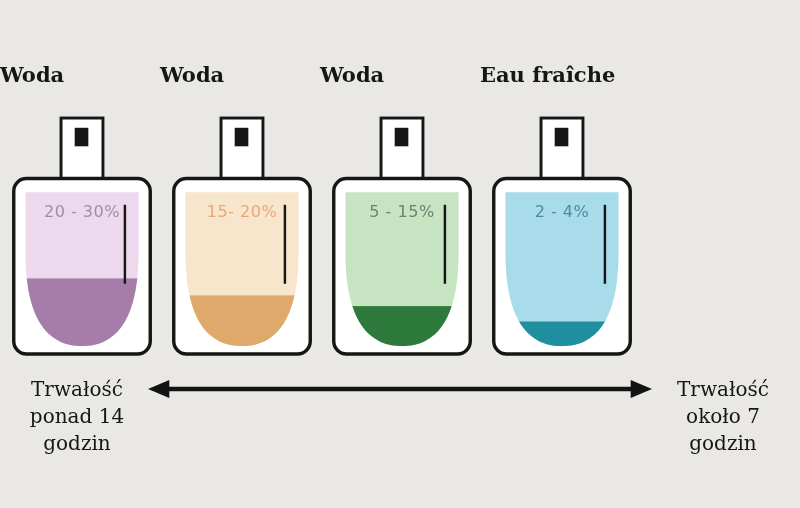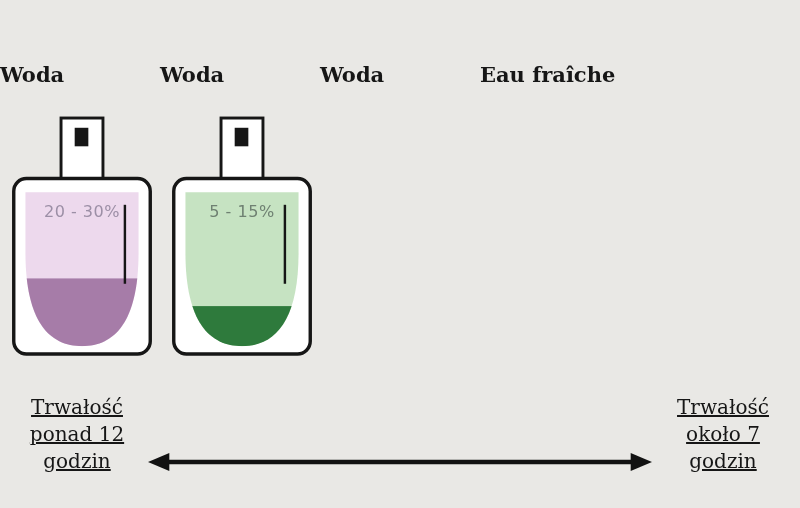--- a/index.html
+++ b/index.html
@@ -35,24 +35,23 @@
     justify-content:flex-end;
   }
   .bottle-svg{display:block;}
   .pct-label{
     font-family:"DejaVu Sans", sans-serif;
     font-size:16.5px;
     letter-spacing:0.5px;
   }
   .footer{
     display:flex;
-    align-items:flex-end;
-    margin-top:36px;
+    align-items:flex-start;
+    margin-top:18px;
     padding:0 14px;
-    text-decoration:underline;
   }
   .footer-text{
     width:126px;
     text-align:center;
     font-size:20px;
     line-height:27px;
   }
   .footer-text span{display:block;}
   .arrow-wrap{
     flex:1;
@@ -93,46 +92,78 @@
         <rect x="58.5" y="4" width="43" height="64" fill="#ffffff" stroke="#161616" stroke-width="3"></rect>
         <rect x="72.5" y="14" width="14" height="19" fill="#161616"></rect>
         <rect x="10" y="66" width="140" height="180" rx="13" fill="#ffffff" stroke="#161616" stroke-width="3.5"></rect>
         <path class="liquid-light" d="M22,80 L138,80 L138,142 C138,212 114,238 80,238 C46,238 22,212 22,142 Z" fill="#edd9ed"></path>
         <rect class="liquid-dark" x="22" y="168.5" width="116" height="69.5" clip-path="url(#clip0)" fill="#a67ca8"></rect>
         <line x1="124" y1="93" x2="124" y2="174" stroke="#161616" stroke-width="2.5"></line>
         <text class="pct-label" x="80" y="105" text-anchor="middle" fill="#9c8fa6">20 - 30%</text>
       </svg>
     </div>
 
+    <div class="bottle-col">
+      <svg class="bottle-svg" width="156" height="244" viewBox="0 0 160 250">
+        <defs>
+            <clipPath id="clip1">
+              <path d="M22,80 L138,80 L138,142 C138,212 114,238 80,238 C46,238 22,212 22,142 Z"></path>
+            </clipPath>
+          </defs>
+        <rect x="58.5" y="4" width="43" height="64" fill="#ffffff" stroke="#161616" stroke-width="3"></rect>
+        <rect x="72.5" y="14" width="14" height="19" fill="#161616"></rect>
+        <rect x="10" y="66" width="140" height="180" rx="13" fill="#ffffff" stroke="#161616" stroke-width="3.5"></rect>
+        <path class="liquid-light" d="M22,80 L138,80 L138,142 C138,212 114,238 80,238 C46,238 22,212 22,142 Z" fill="#f7e5cc"></path>
+        <rect class="liquid-dark" x="22" y="185.9" width="116" height="52.1" clip-path="url(#clip1)" fill="#dea96b"></rect>
+        <line x1="124" y1="93" x2="124" y2="174" stroke="#161616" stroke-width="2.5"></line>
+        <text class="pct-label" x="80" y="105" text-anchor="middle" fill="#eca577">15- 20%</text>
+      </svg>
+    </div>
 
     <div class="bottle-col">
       <svg class="bottle-svg" width="156" height="244" viewBox="0 0 160 250">
         <defs>
             <clipPath id="clip2">
               <path d="M22,80 L138,80 L138,142 C138,212 114,238 80,238 C46,238 22,212 22,142 Z"></path>
             </clipPath>
           </defs>
         <rect x="58.5" y="4" width="43" height="64" fill="#ffffff" stroke="#161616" stroke-width="3"></rect>
         <rect x="72.5" y="14" width="14" height="19" fill="#161616"></rect>
         <rect x="10" y="66" width="140" height="180" rx="13" fill="#ffffff" stroke="#161616" stroke-width="3.5"></rect>
         <path class="liquid-light" d="M22,80 L138,80 L138,142 C138,212 114,238 80,238 C46,238 22,212 22,142 Z" fill="#c6e3c2"></path>
         <rect class="liquid-dark" x="22" y="196.9" width="116" height="41.1" clip-path="url(#clip2)" fill="#2e7a3c"></rect>
         <line x1="124" y1="93" x2="124" y2="174" stroke="#161616" stroke-width="2.5"></line>
         <text class="pct-label" x="80" y="105" text-anchor="middle" fill="#6f8172">5 - 15%</text>
       </svg>
     </div>
 
+    <div class="bottle-col">
+      <svg class="bottle-svg" width="156" height="244" viewBox="0 0 160 250">
+        <defs>
+            <clipPath id="clip3">
+              <path d="M22,80 L138,80 L138,142 C138,212 114,238 80,238 C46,238 22,212 22,142 Z"></path>
+            </clipPath>
+          </defs>
+        <rect x="58.5" y="4" width="43" height="64" fill="#ffffff" stroke="#161616" stroke-width="3"></rect>
+        <rect x="72.5" y="14" width="14" height="19" fill="#161616"></rect>
+        <rect x="10" y="66" width="140" height="180" rx="13" fill="#ffffff" stroke="#161616" stroke-width="3.5"></rect>
+        <path class="liquid-light" d="M22,80 L138,80 L138,142 C138,212 114,238 80,238 C46,238 22,212 22,142 Z" fill="#a8dcea"></path>
+        <rect class="liquid-dark" x="22" y="212.7" width="116" height="25.3" clip-path="url(#clip3)" fill="#1f8fa0"></rect>
+        <line x1="124" y1="93" x2="124" y2="174" stroke="#161616" stroke-width="2.5"></line>
+        <text class="pct-label" x="80" y="105" text-anchor="middle" fill="#4e8b9e">2 - 4%</text>
+      </svg>
+    </div>
 
 
   </div>
 
   <div class="footer">
     <div class="footer-text">
       <span>Trwałość</span>
-      <span>ponad 12</span>
+      <span>ponad 14</span>
       <span>godzin</span>
     </div>
     <div class="arrow-wrap">
       <svg viewBox="0 0 520 26" preserveAspectRatio="none">
         <line x1="18" y1="13" x2="502" y2="13" stroke="#121212" stroke-width="4.5"></line>
         <polygon points="0,13 22,4 22,22" fill="#121212"></polygon>
         <polygon points="520,13 498,4 498,22" fill="#121212"></polygon>
       </svg>
     </div>
     <div class="footer-text">

